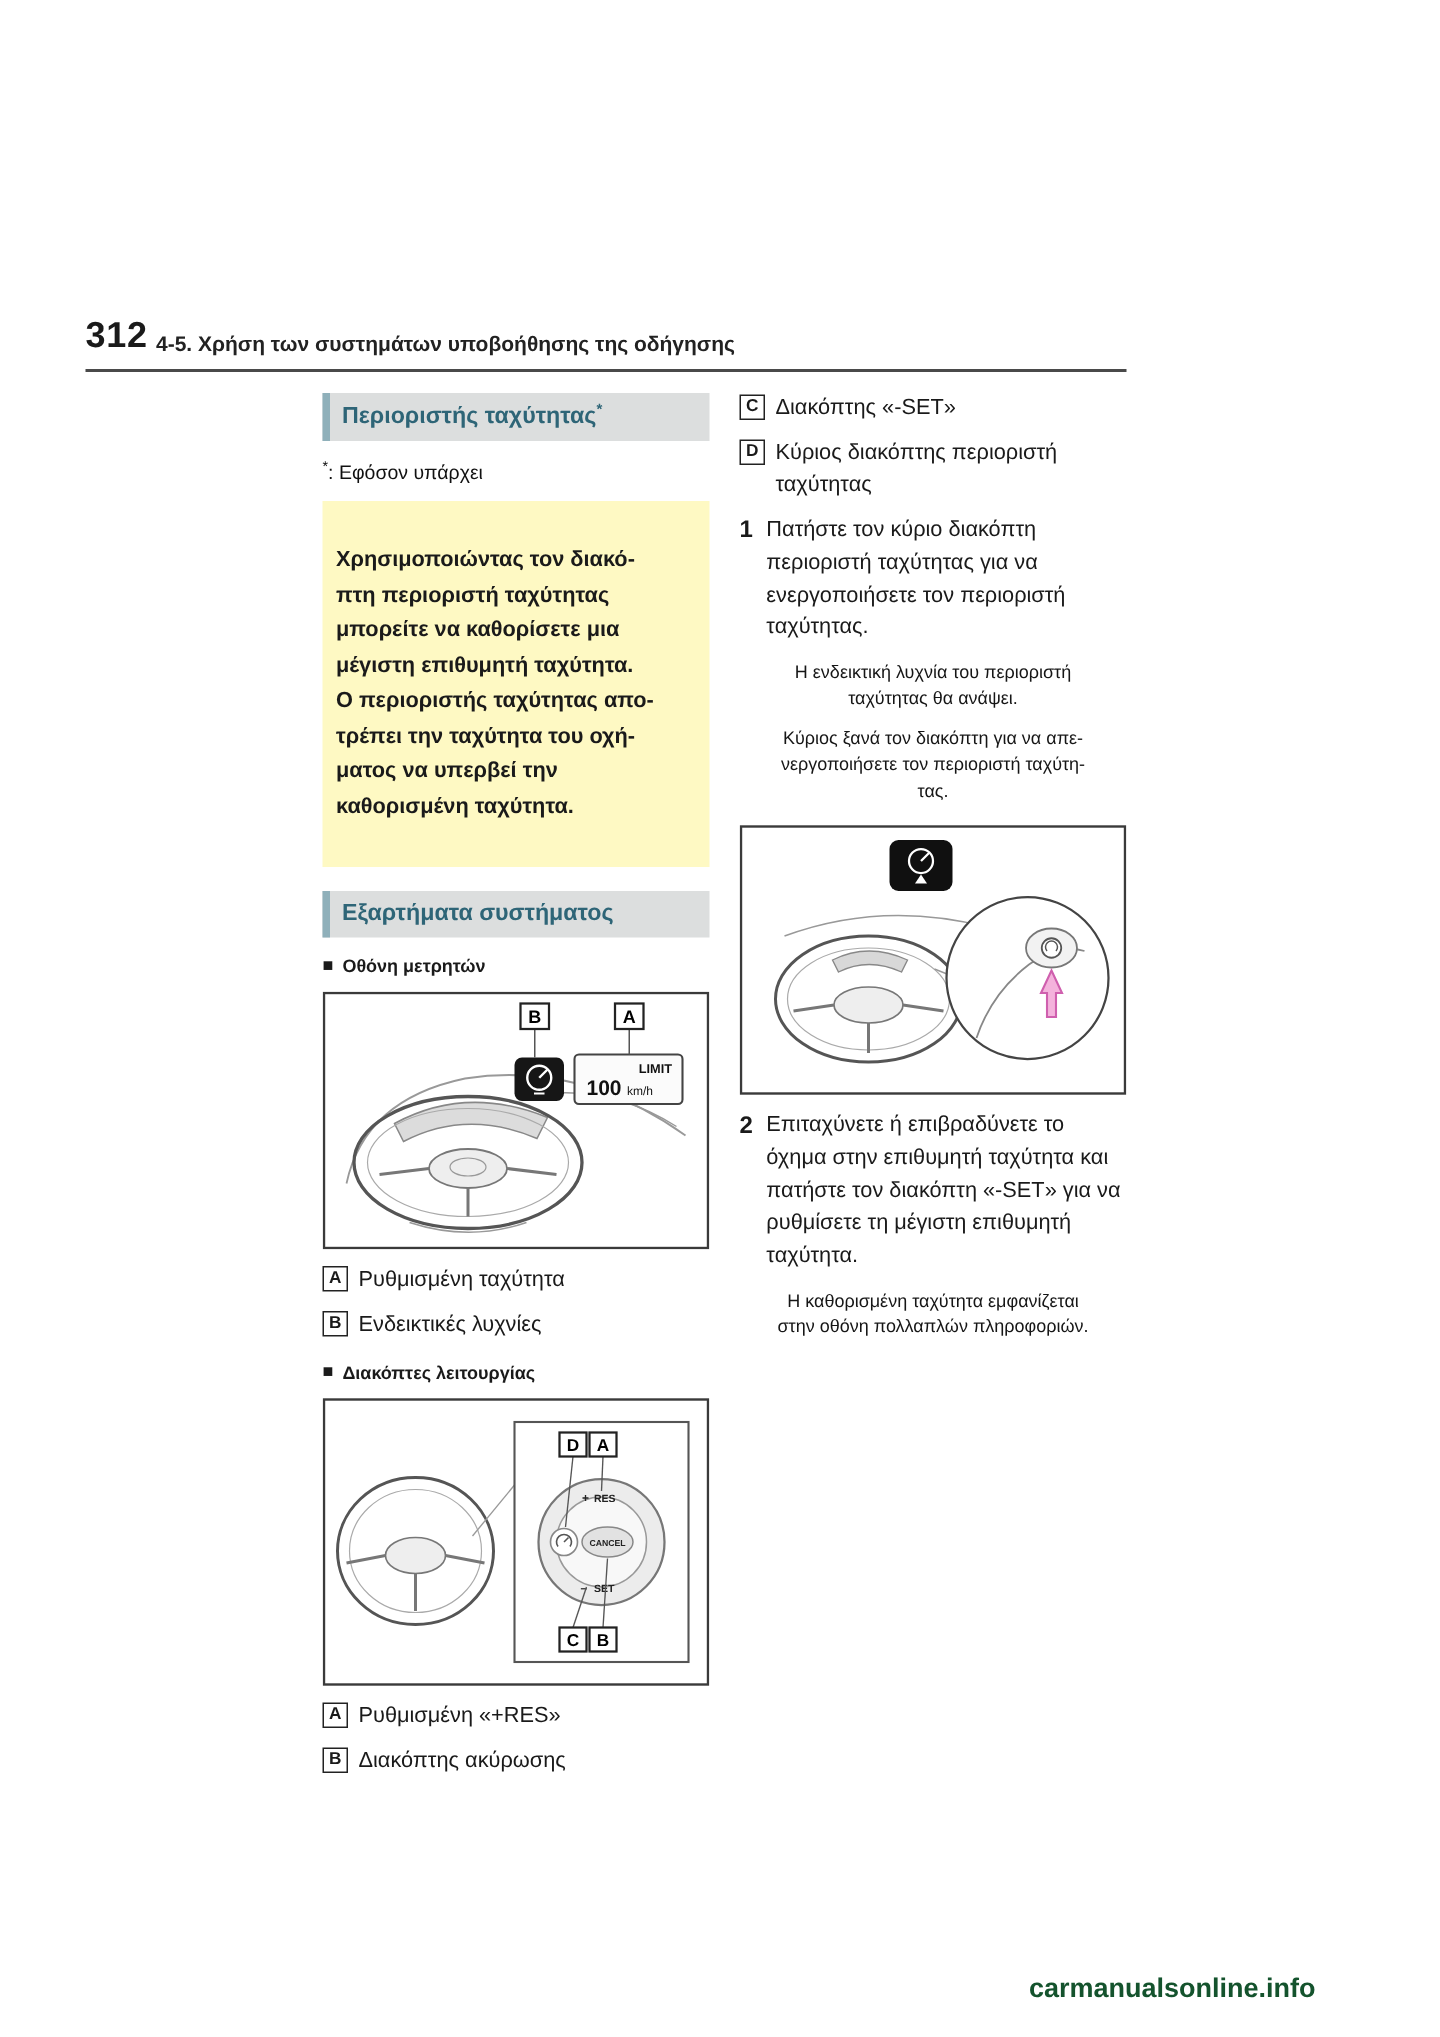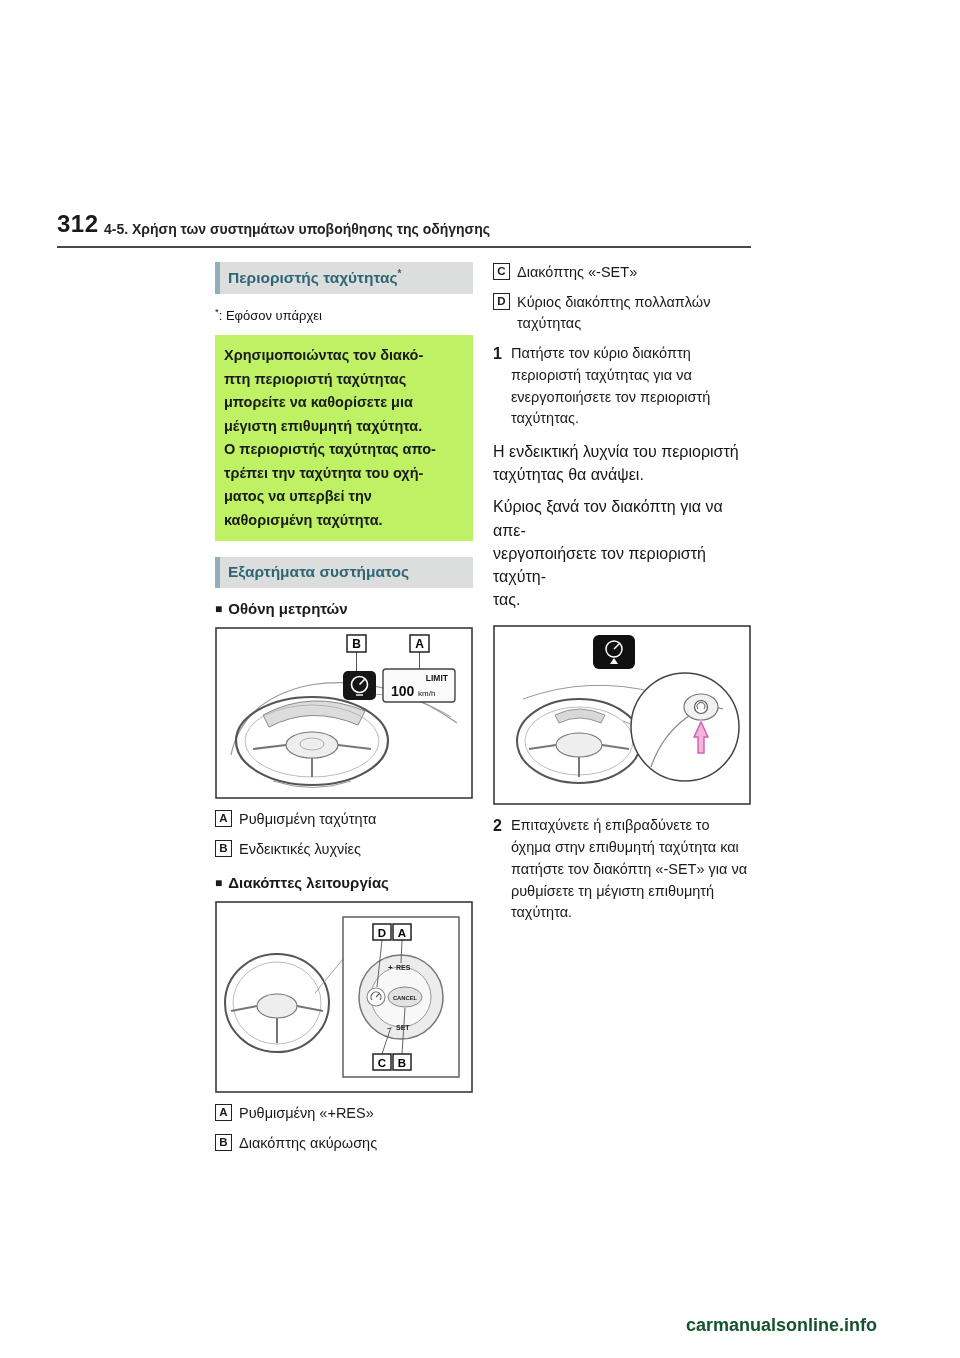--- a/index.html
+++ b/index.html
@@ -14,38 +14,38 @@
   .columns { position:absolute; left:215px; top:262px; width:537px; display:flex; gap:20px; align-items:flex-start; }
   .col { width:258px; }
 
   .sec-head { background:#dcdede; border-left:5px solid #8fb0ba; color:#2e6577;
               font-weight:bold; font-size:15.5px; line-height:1.35; padding:5px 8px 5px 8px; margin-bottom:12px; }
   .sec-head sup { font-size:10px; }
 
   .footnote { font-size:13px; margin-bottom:12px; color:#111; }
   .footnote sup { font-size:9.5px; }
 
-  .emphasis { background:#bef264; padding:9px 9px; font-weight:bold; font-size:14.5px;
+  .emphasis { background:#fef9c3; padding:28px 9px; font-weight:bold; font-size:14.5px;
               line-height:1.62; white-space:pre-line; margin-bottom:16px; }
 
-  .bullet-heading { font-size:15px; font-weight:bold; margin:2px 0 10px 0; }
+  .bullet-heading { font-size:12px; font-weight:bold; margin:2px 0 10px 0; }
   .bullet-heading::before { content:"■"; font-size:12px; margin-right:6px; position:relative; top:-1px; }
 
   .figure { margin:0 0 10px 0; }
   .figure svg { display:block; }
 
   .keyline { display:flex; gap:7px; font-size:14.5px; line-height:1.45; margin-bottom:9px; align-items:flex-start; }
   .keybox { flex:0 0 auto; min-width:17px; height:17px; border:1.5px solid #222; font-size:11.5px; font-weight:bold;
             display:flex; align-items:center; justify-content:center; margin-top:1px; background:#fff; }
 
   .step { display:flex; gap:9px; margin-bottom:10px; }
   .stepnum { font-weight:bold; font-size:16px; line-height:1.4; }
   .steptext { font-size:14.5px; line-height:1.5; }
 
-  .note { font-size:16px; line-height:1.45; margin-bottom:9px; color:#161616; }
+  .note { font-size:12px; line-height:1.45; margin-bottom:9px; color:#161616;text-align:center; }
   .pre { white-space:pre-line; }
 
   .gap-top { margin-top:14px; }
 
   .watermark { position:absolute; right:55px; bottom:22px; font-size:18px; color:#14532d; font-weight:bold; }
 </style>
 </head>
 <body>
 
 <div class="page">
@@ -213,21 +213,21 @@
     </div>
 
     <div class="col">
 
       <div class="keyline">
         <span class="keybox">C</span>
         <span>Διακόπτης «-SET»</span>
       </div>
       <div class="keyline">
         <span class="keybox">D</span>
-        <span>Κύριος διακόπτης πολλαπλών ταχύτητας</span>
+        <span>Κύριος διακόπτης περιοριστή ταχύτητας</span>
       </div>
 
 
       <div class="step">
         <span class="stepnum">1</span>
         <span class="steptext">Πατήστε τον κύριο διακόπτη περιοριστή ταχύτητας για να ενεργοποιήσετε τον περιοριστή ταχύτητας.</span>
       </div>
 
       <div class="note pre">Η ενδεικτική λυχνία του περιοριστή
 ταχύτητας θα ανάψει.</div>
@@ -269,19 +269,21 @@
             <path d="M201,112 L208,97 L215,112 L211,112 L211,128 L205,128 L205,112 Z" fill="#f4b2dc" stroke="#cf5fae" stroke-width="1.4"></path>
           </g>
         </svg>
       </div>
 
       <div class="step">
         <span class="stepnum">2</span>
         <span class="steptext">Επιταχύνετε ή επιβραδύνετε το όχημα στην επιθυμητή ταχύτητα και πατήστε τον διακόπτη «-SET» για να ρυθμίσετε τη μέγιστη επιθυμητή ταχύτητα.</span>
       </div>
 
+      <div class="note pre">Η καθορισμένη ταχύτητα εμφανίζεται
+στην οθόνη πολλαπλών πληροφοριών.</div>
 
     </div>
   </div>
 
   <div class="watermark">carmanualsonline.info</div>
 
 </div>
 
 </body></html>

